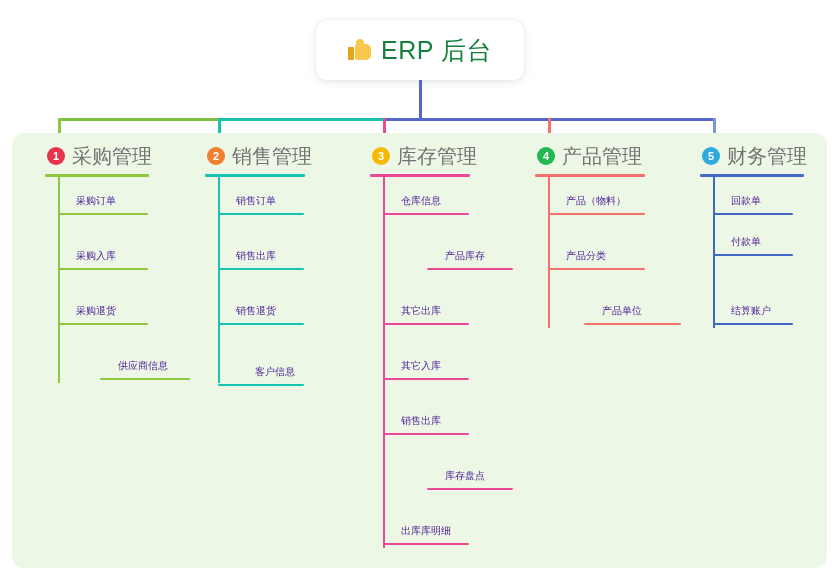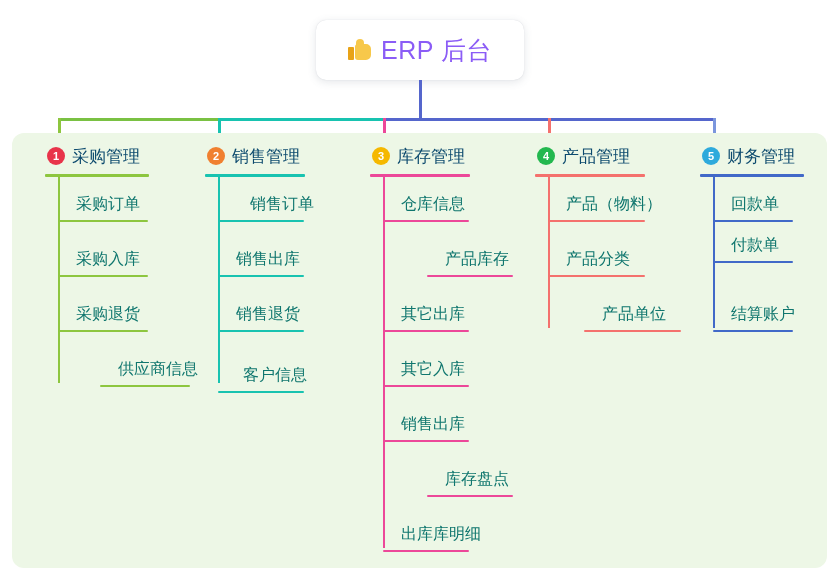--- a/index.html
+++ b/index.html
@@ -32,21 +32,21 @@
     border-radius: 10px;
     box-shadow: 0 2px 9px rgba(90,100,120,0.16), 0 0 1px rgba(90,100,120,0.25);
     display: flex;
     align-items: center;
     justify-content: center;
     gap: 10px;
   }
   #root-label {
     font-size: 25px;
     letter-spacing: 0.5px;
-    color: #8b5cf6;
+    color: #15803d;
     white-space: nowrap;
   }
   .thumb {
     display: inline-block;
     width: 23px;
     height: 22px;
     position: relative;
     flex: 0 0 auto;
   }
   .thumb .cuff {
@@ -104,44 +104,44 @@
     height: 18px;
     border-radius: 50%;
     color: #ffffff;
     font-size: 11px;
     line-height: 18px;
     text-align: center;
     font-weight: bold;
     flex: 0 0 auto;
   }
   .branch-title {
-    font-size: 17px;
-    color: #0c4a6e;
+    font-size: 20px;
+    color: #737373;
     white-space: nowrap;
     font-family: Liberation Serif, serif;
   }
   .branch-underline {
     height: 3px;
     border-radius: 1px;
     margin-top: 6px;
   }
   .spine {
     position: absolute;
     left: 13px;
     top: 33px;
     width: 2px;
   }
   .child {
     position: absolute;
     left: 13px;
     width: 96px;
   }
   .child-label {
-    font-size: 16px;
-    color: #0f766e;
+    font-size: 10px;
+    color: #4c1d95;
     white-space: nowrap;
     padding-left: 18px;
     padding-bottom: 5px;
   }
   .child-underline {
     height: 2px;
     border-radius: 1px;
   }
 </style>
 </head>
@@ -197,21 +197,21 @@
           <div class="child-underline" style="width: 90px; background: rgb(141, 198, 63);"></div>
         </div>
       </div>
       <div class="branch" style="left: 205px; width: 140px;">
         <div class="branch-head">
           <span class="badge" style="background: rgb(240, 128, 48);">2</span>
           <span class="branch-title">销售管理</span>
         </div>
         <div class="branch-underline" style="width: 100px; background: rgb(24, 195, 176);"></div>
         <div class="spine" style="height: 206px; background: rgb(24, 195, 176);"></div>
-        <div class="child" style="top: 50px; text-align: right;">
+        <div class="child" style="top: 50px;">
           <div class="child-label">销售订单</div>
           <div class="child-underline" style="width: 86px; background: rgb(24, 195, 176);"></div>
         </div>
         <div class="child" style="top: 160px;">
           <div class="child-label">销售退货</div>
           <div class="child-underline" style="width: 86px; background: rgb(24, 195, 176);"></div>
         </div>
         <div class="child" style="top: 105px;">
           <div class="child-label">销售出库</div>
           <div class="child-underline" style="width: 86px; background: rgb(24, 195, 176);"></div>

